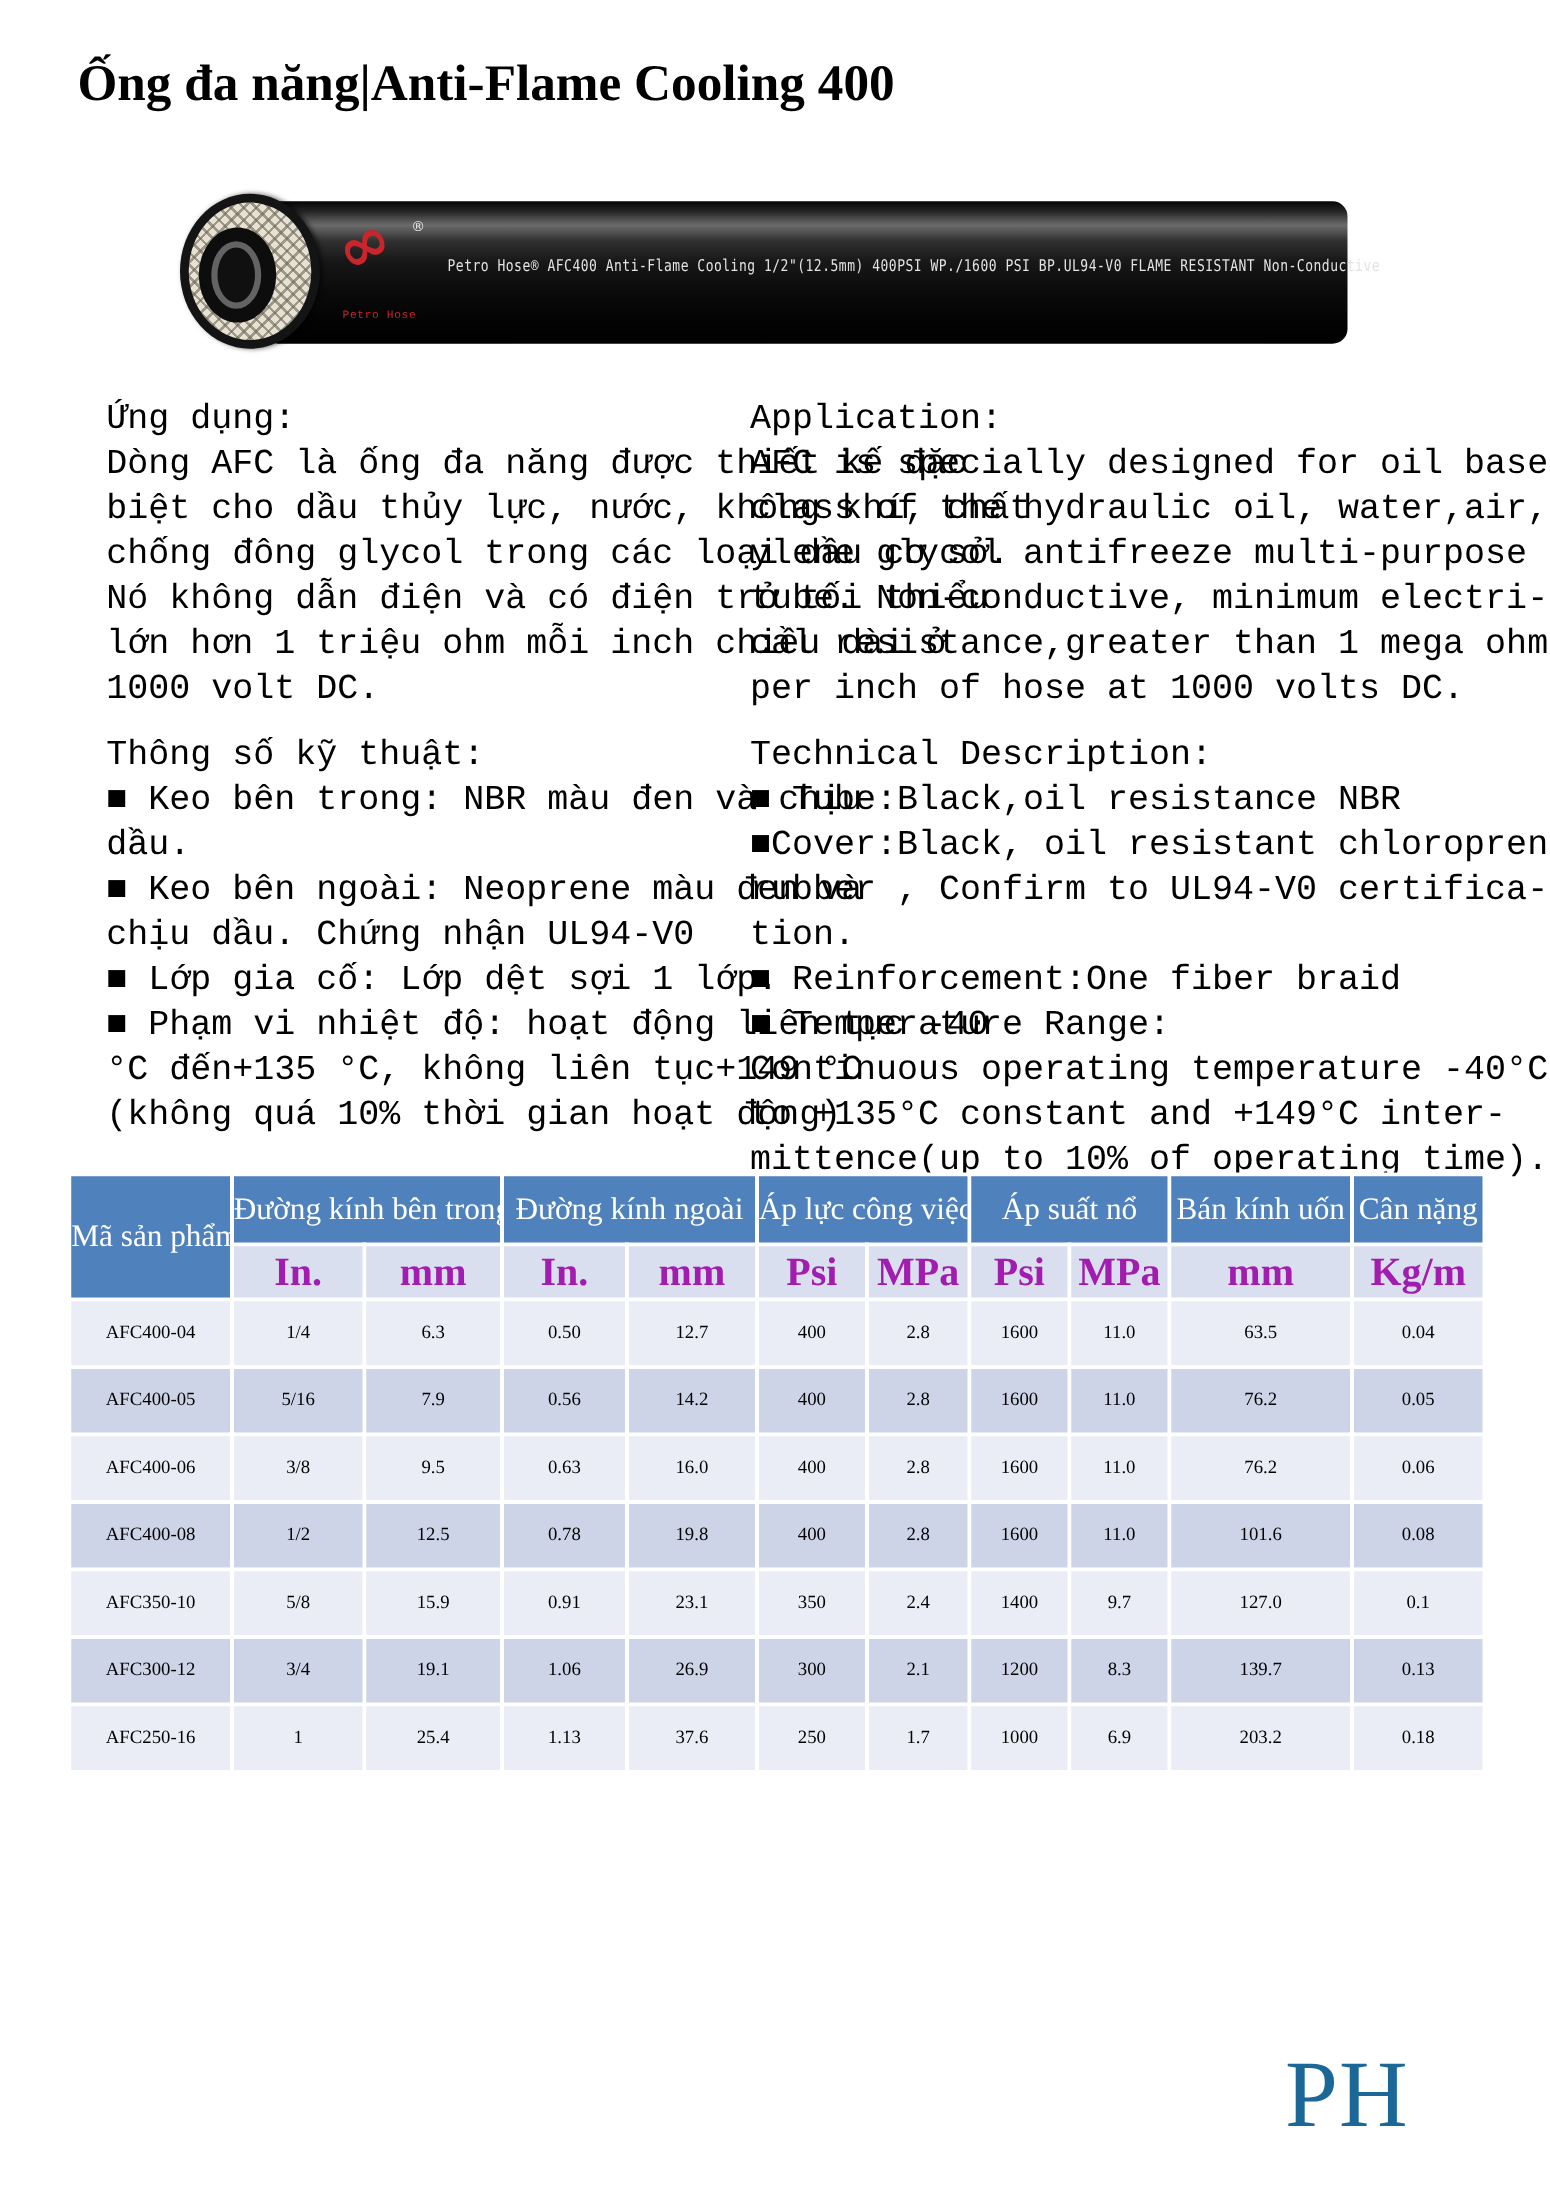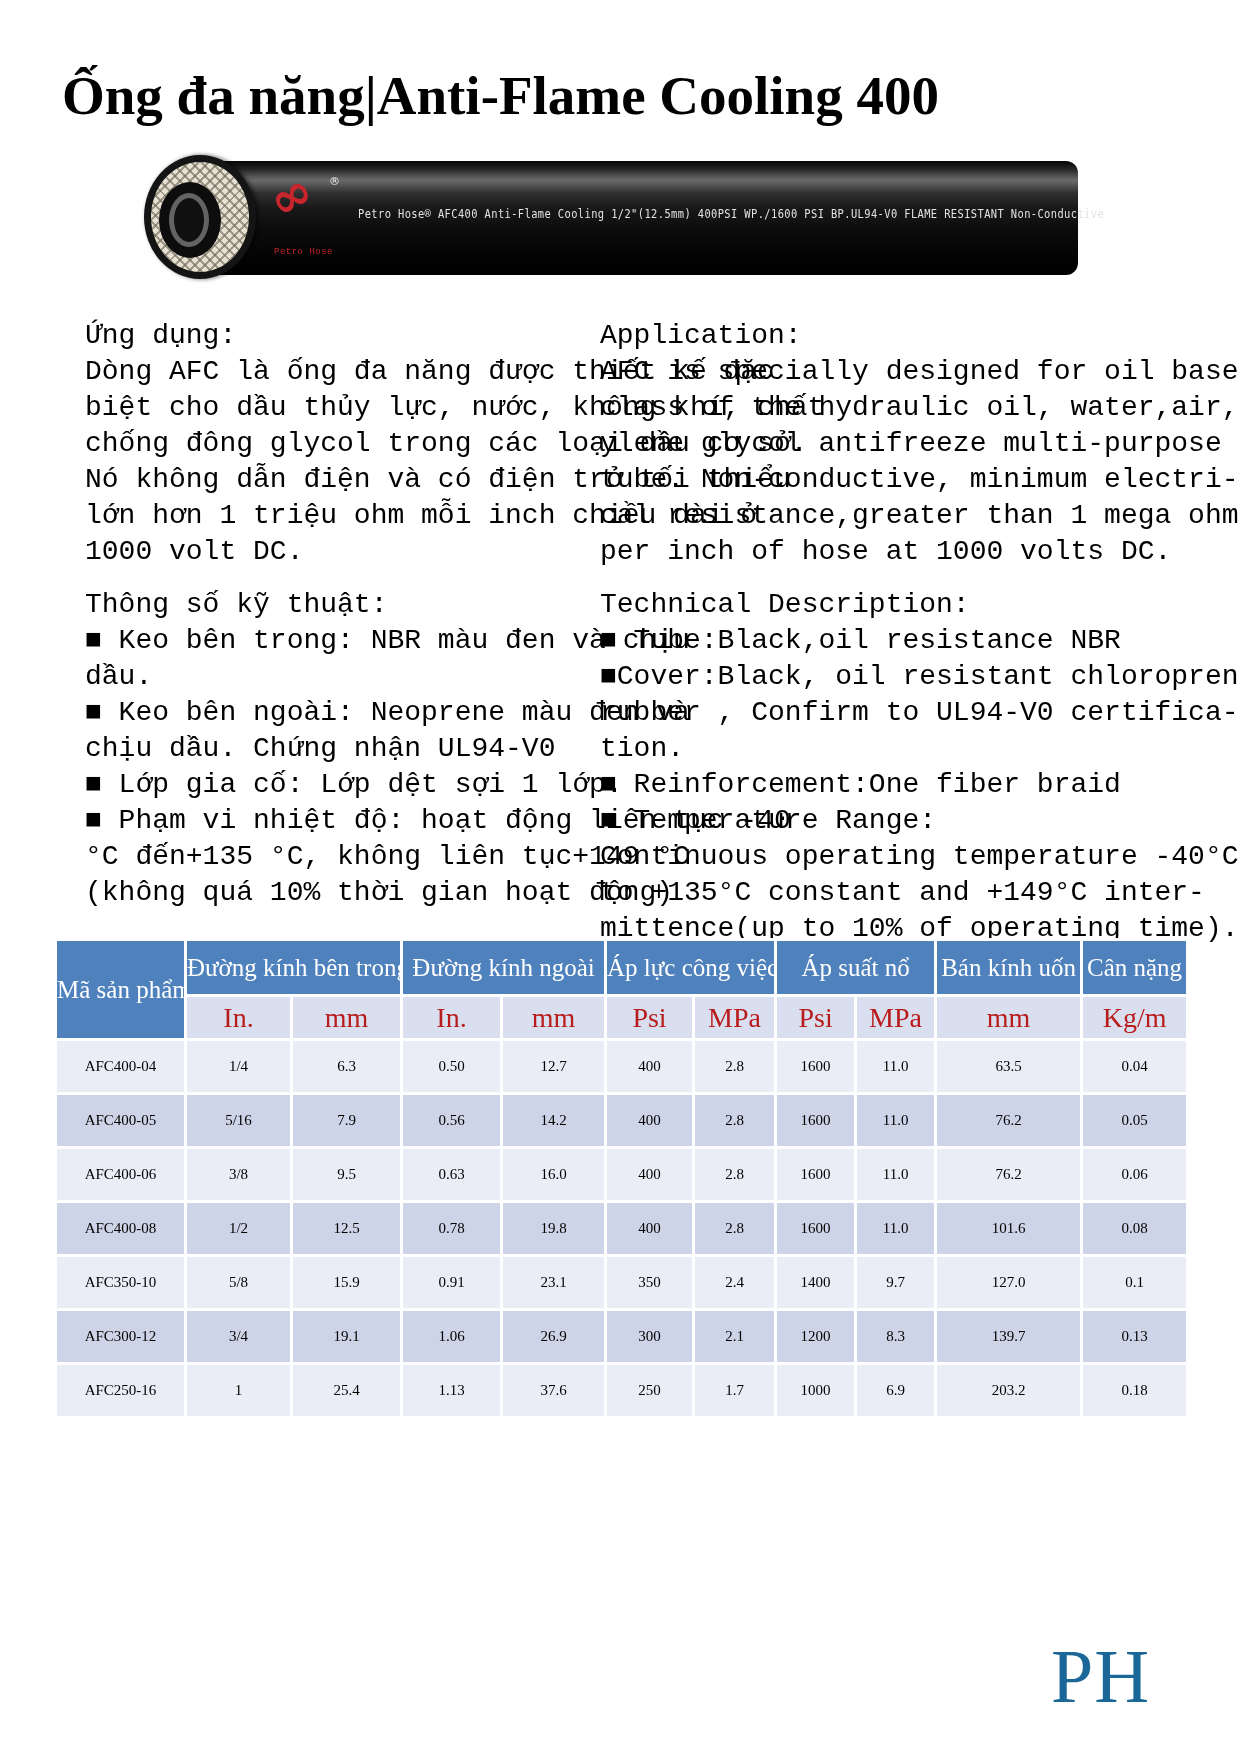--- a/index.html
+++ b/index.html
@@ -11,22 +11,22 @@
     --logo-red:#c9252c;
   }
   *{margin:0;padding:0;box-sizing:border-box;}
   html,body{background:#ffffff;}
   #page{
     position:relative;width:1240px;height:1754px;background:#fff;overflow:hidden;
     font-family:"Liberation Serif","DejaVu Serif",serif;color:#000;
   }
   
   .title{
-    position:absolute;left:62px;top:42px;font-size:55px;font-weight:bold;
-    letter-spacing:0px;white-space:nowrap;margin-top:22px;
+    position:absolute;left:62px;top:42px;font-size:41px;font-weight:bold;
+    letter-spacing:0px;white-space:nowrap;
   }
   
   .hose{position:absolute;left:130px;top:153px;width:948px;height:130px;}
   .hose-body{
     position:absolute;left:88px;top:8px;right:0;bottom:8px;
     border-radius:4px 12px 12px 4px;
     background:linear-gradient(180deg,#050505 0%,#242424 7%,#585858 14%,#6a6a6a 17%,#303030 28%,#181818 42%,#0b0b0b 62%,#040404 82%,#000 100%);
   }
   .braid{
     position:absolute;left:14px;top:2px;width:112px;height:124px;border-radius:50%;
@@ -77,34 +77,34 @@
   .spec th,.spec td{
     border:3px solid #ffffff;text-align:center;vertical-align:middle;
     overflow:hidden;white-space:nowrap;
   }
   .spec thead tr.groups th{
     background:var(--header-bg);color:#ffffff;font-weight:normal;
     font-size:25px;height:56px;
   }
   .spec thead th.code-head{font-size:25px;}
   .spec thead tr.units th{
-    background:var(--units-bg);color:#b91c1c;font-weight:normal;
-    font-size:28px;height:44px;
+    background:var(--units-bg);color:#a21caf;font-weight:bold;
+    font-size:32px;height:44px;
   }
   .spec tbody tr{height:54px;font-size:15px;}
   .spec tbody tr.row-light td{background:var(--row-light);}
   .spec tbody tr.row-dark td{background:var(--row-dark);}
   
   .footer-text{
     position:absolute;left:790px;top:1650px;width:280px;text-align:center;
     color:var(--footer-color);font-weight:bold;font-size:30px;line-height:33px;
     white-space:nowrap;
   }
   .footer-logo{
-    position:absolute;left:1051px;top:1638px;color:var(--footer-color);
+    position:absolute;left:1028px;top:1638px;color:var(--footer-color);
     font-size:76px;line-height:1;letter-spacing:1px;
     font-family:"Liberation Serif","DejaVu Serif",serif;
   }
 </style>
 </head>
 <body>
 
 <div id="page">
 
   <h1 class="title">Ống đa năng|Anti-Flame Cooling 400</h1>

